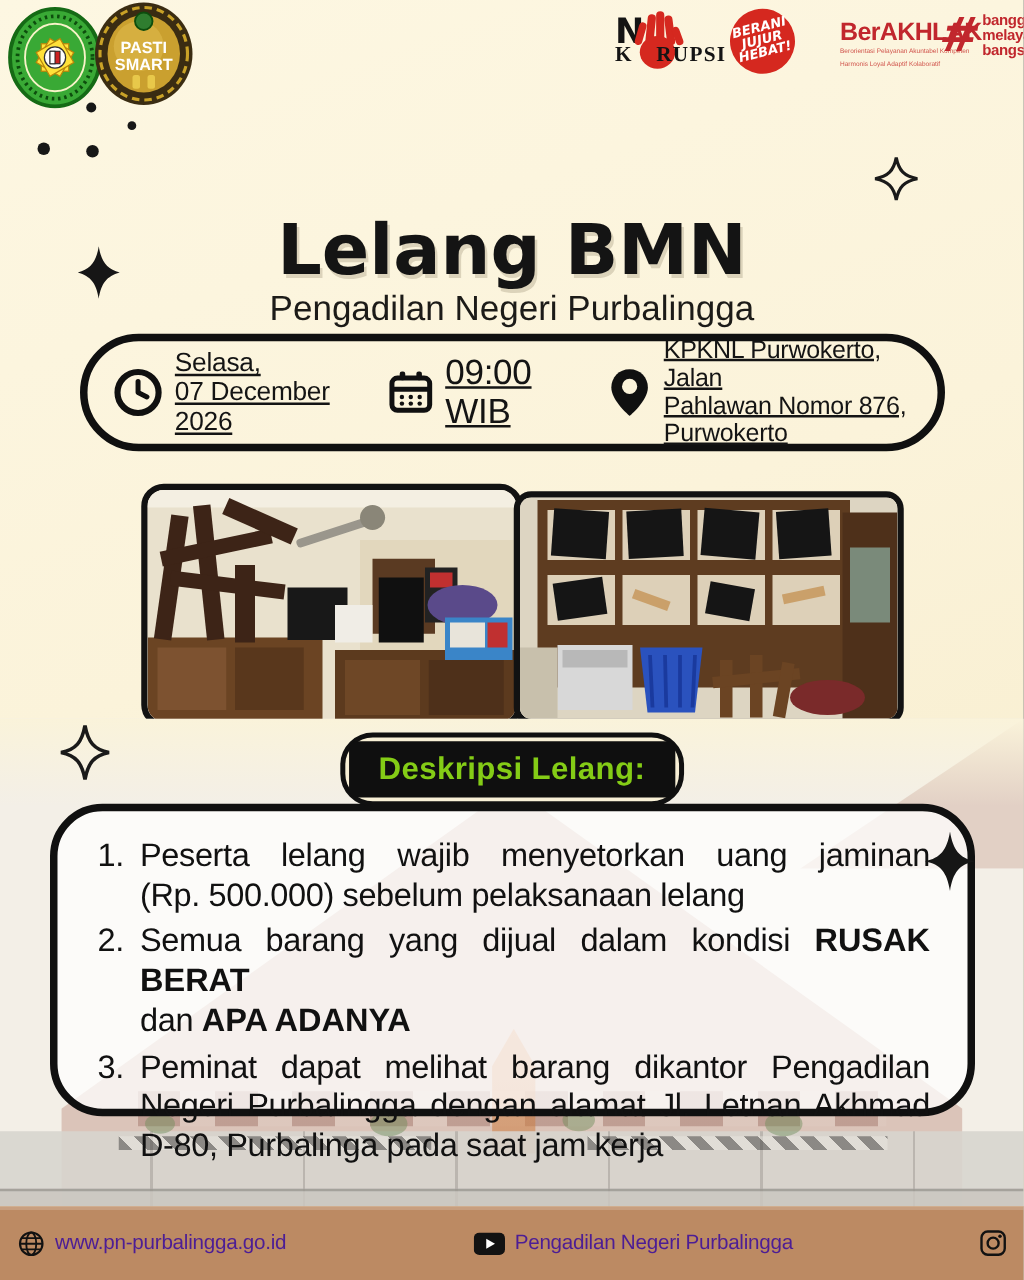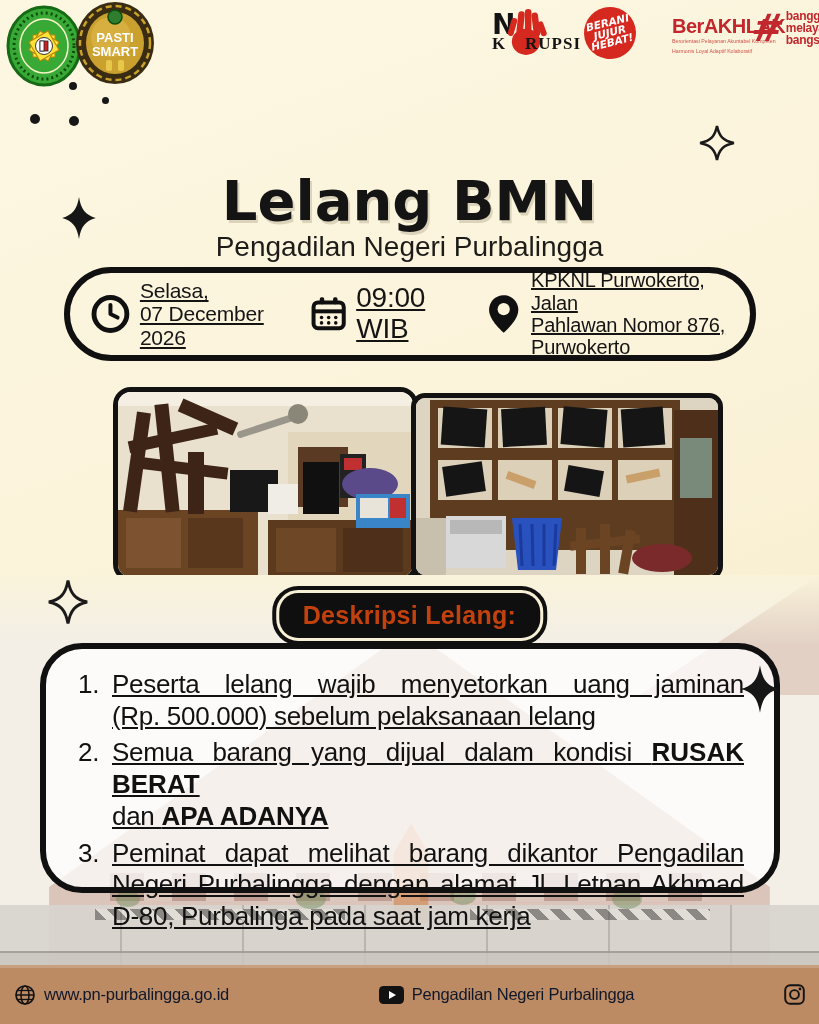--- a/index.html
+++ b/index.html
@@ -62,35 +62,35 @@
     background:repeating-linear-gradient(90deg,transparent 0 120px,rgba(150,148,142,.5) 120px 122px),#d8d5cf;}
   .bd-curb{position:absolute;top:334px;height:11px;opacity:.45;
     background:repeating-linear-gradient(45deg,#2e2e2e 0 8px,#ebe9e3 8px 16px);}
   .bd-plant{position:absolute;border-radius:50%;background:rgba(108,140,88,.45);}
   .bd-fade{position:absolute;left:0;right:0;top:0;height:70px;
     background:linear-gradient(rgba(250,243,218,1),rgba(250,243,218,0));}
   .bd-strip{position:absolute;left:0;right:0;bottom:0;height:12px;background:#cac7c0;border-top:2px solid #9c9992;opacity:.85;}
   
   .badge-outer{position:absolute;left:50%;top:586px;transform:translateX(-50%);
     background:#f8f0d6;border:4px solid #101010;border-radius:26px;padding:3px;z-index:5;}
-  .badge-inner{background:#0f0f0f;border-radius:19px;padding:8px 24px;
-    font:700 25px "Liberation Sans",sans-serif;color:#c2410c;letter-spacing:.3px;white-space:nowrap;}
+  .badge-inner{background:#0f0f0f;border-radius:6px;padding:8px 24px;
+    font:700 25px "Liberation Sans",sans-serif;color:#84cc16;letter-spacing:.3px;white-space:nowrap;}
   .descbox{position:absolute;left:40px;top:643px;width:740px;height:250px;box-sizing:border-box;
     border:6px solid #101010;border-radius:42px;background:rgba(255,255,255,.74);z-index:3;}
   .desclist{margin:0;padding:20px 30px 10px 30px;list-style:none;counter-reset:item;
-    font:400 26px "Liberation Sans",sans-serif;letter-spacing:-.3px;line-height:1.22;color:#111;text-decoration:underline;}
+    font:400 26px "Liberation Sans",sans-serif;letter-spacing:-.3px;line-height:1.22;color:#111;}
   .desclist li{position:relative;counter-increment:item;padding-left:36px;margin-bottom:5px;
     text-align:justify;text-align-last:left;}
   .desclist li::before{content:counter(item)".";position:absolute;left:2px;top:0;}
   .desclist b{font-weight:700;letter-spacing:0;}
   
   .footer{position:absolute;left:0;bottom:0;width:819px;height:59px;background:var(--footer);
     display:flex;align-items:center;justify-content:space-between;box-sizing:border-box;
     padding:0 14px;z-index:6;box-shadow:inset 0 3px 0 rgba(255,255,255,.18);}
-  .fitem{display:flex;align-items:center;gap:8px;font:400 16.5px "Liberation Sans",sans-serif;color:#0f172a;letter-spacing:-.2px;}
+  .fitem{display:flex;align-items:center;gap:8px;font:400 16.5px "Liberation Sans",sans-serif;color:#4c1d95;letter-spacing:-.2px;}
 </style>
 </head>
 <body>
 
 <div class="poster">
 
   <div class="seal">
     <svg width="76" height="82" viewBox="0 0 76 82">
       <ellipse cx="38" cy="41" rx="36" ry="39" fill="#39a935" stroke="#156a15" stroke-width="3"></ellipse>
       <ellipse cx="38" cy="41" rx="30" ry="33" fill="none" stroke="#0d4d0d" stroke-width="3" stroke-dasharray="2 3"></ellipse>

